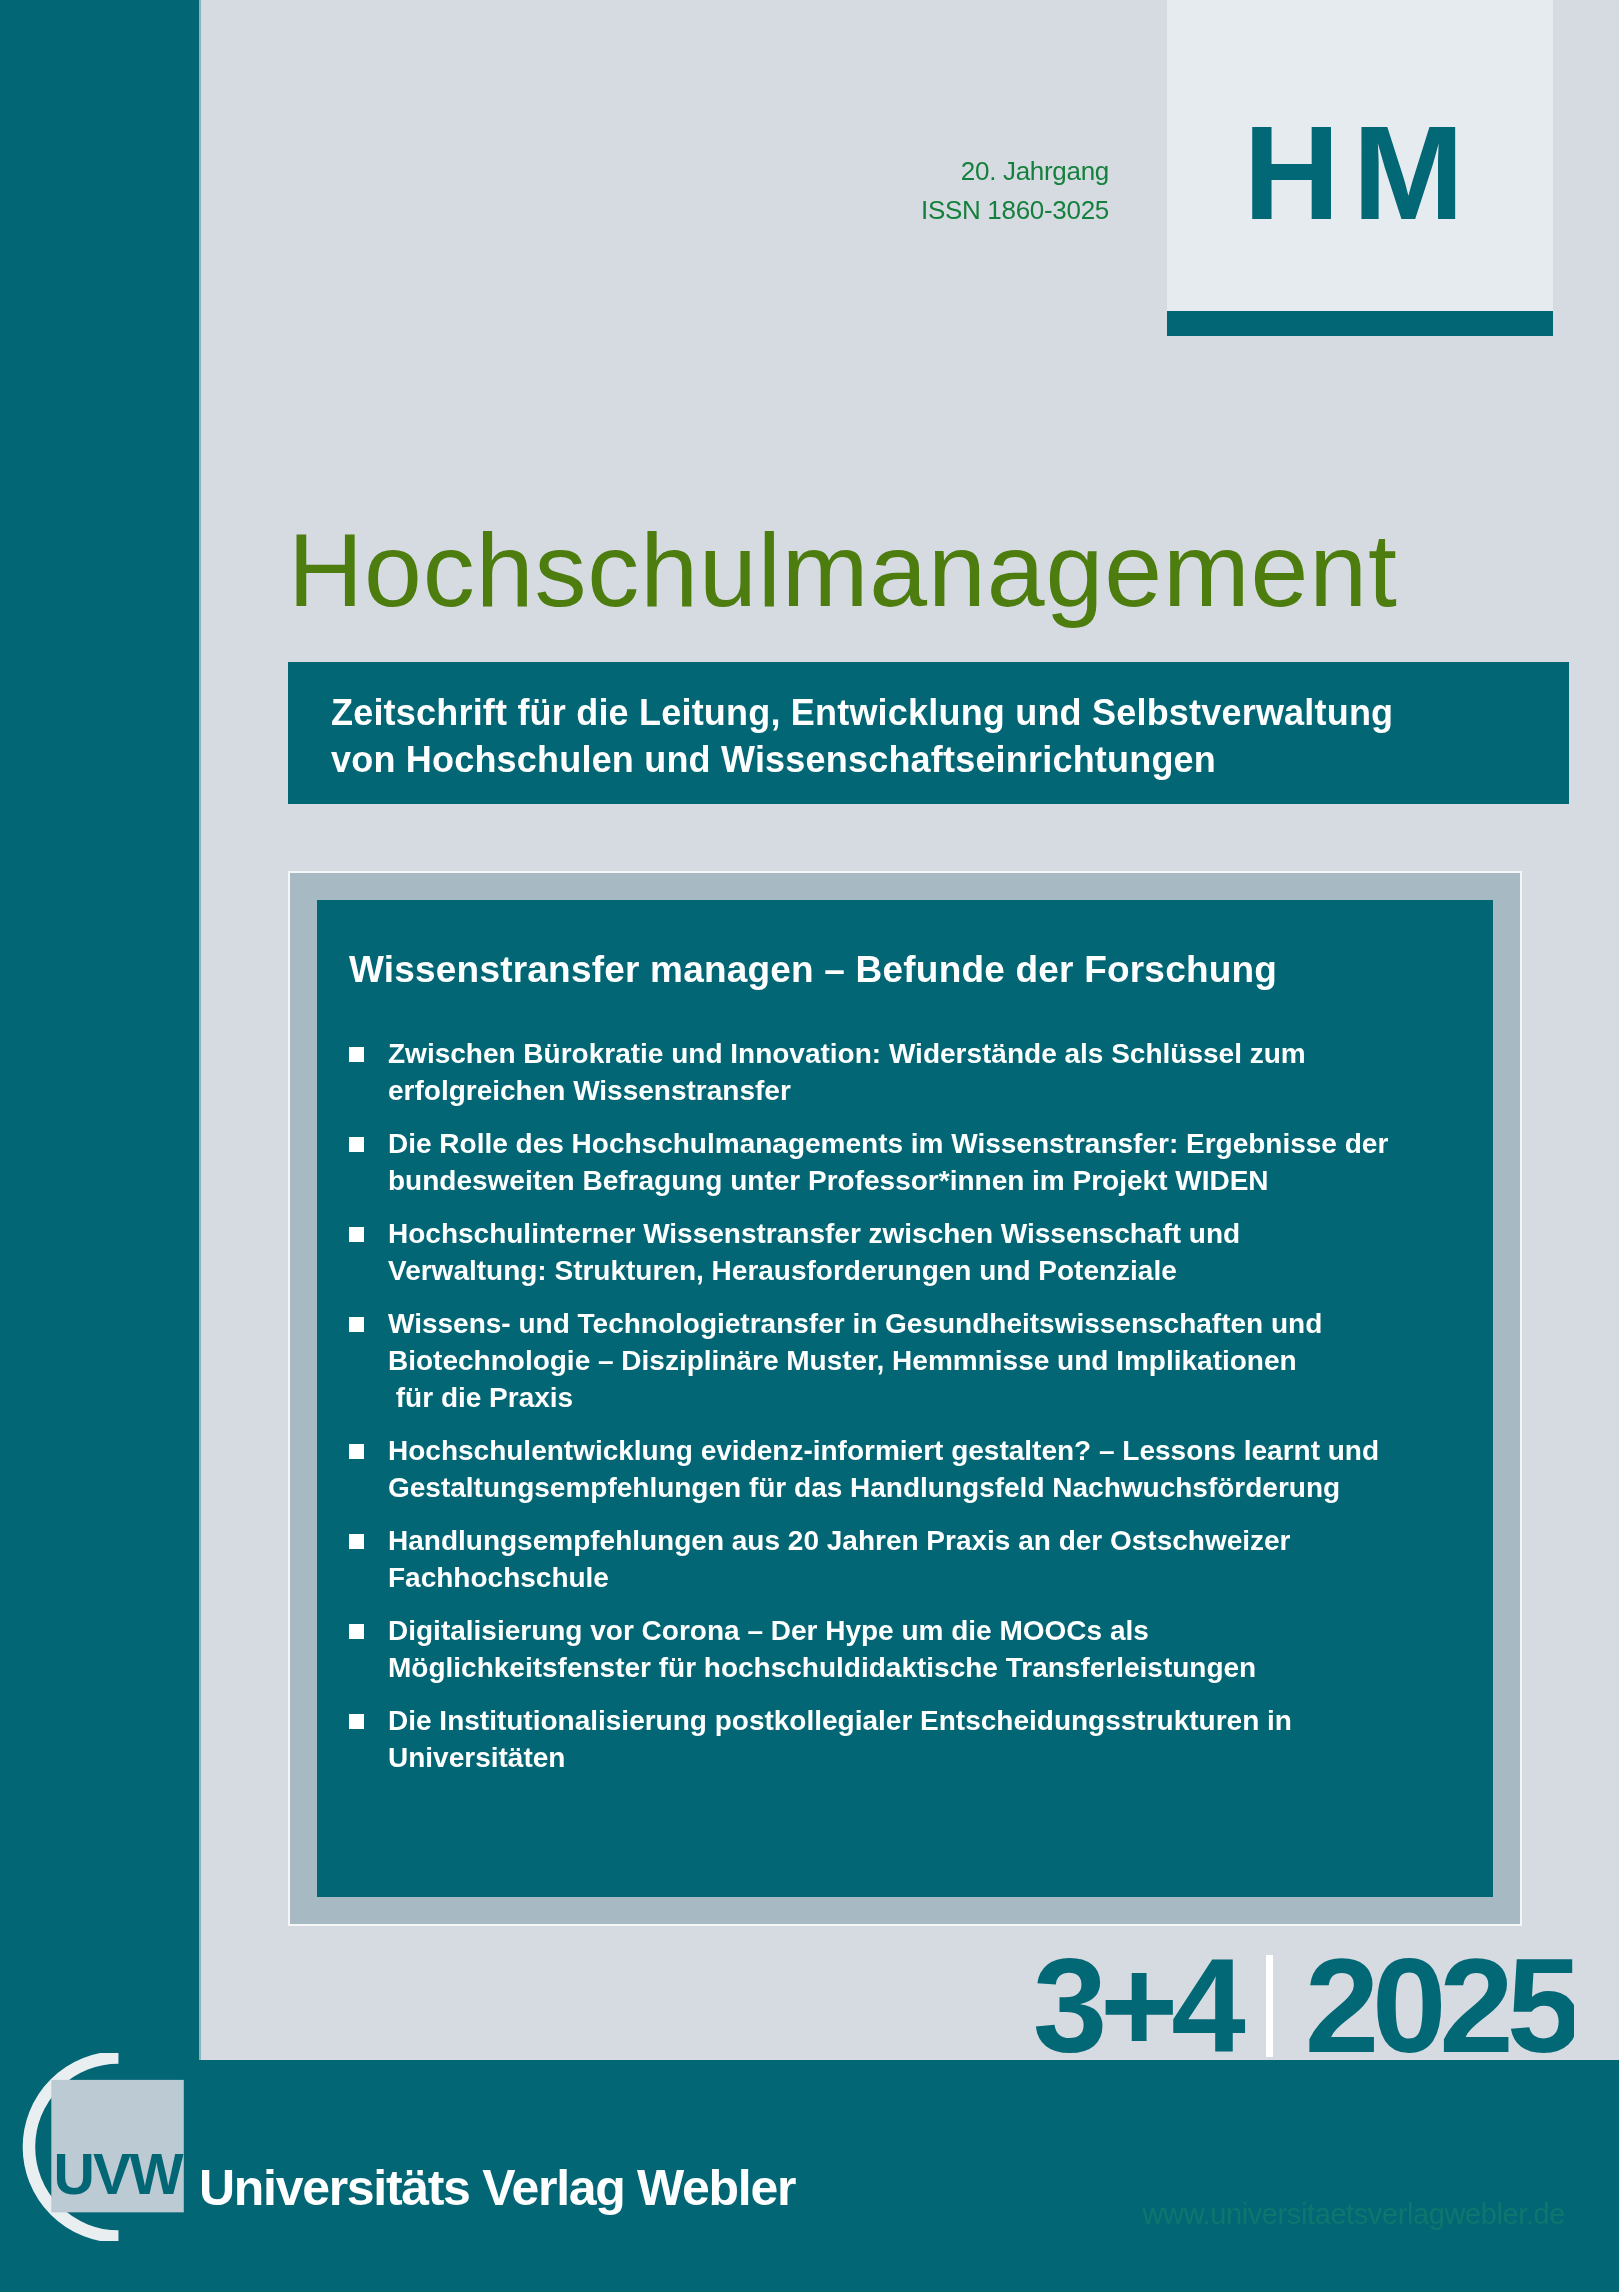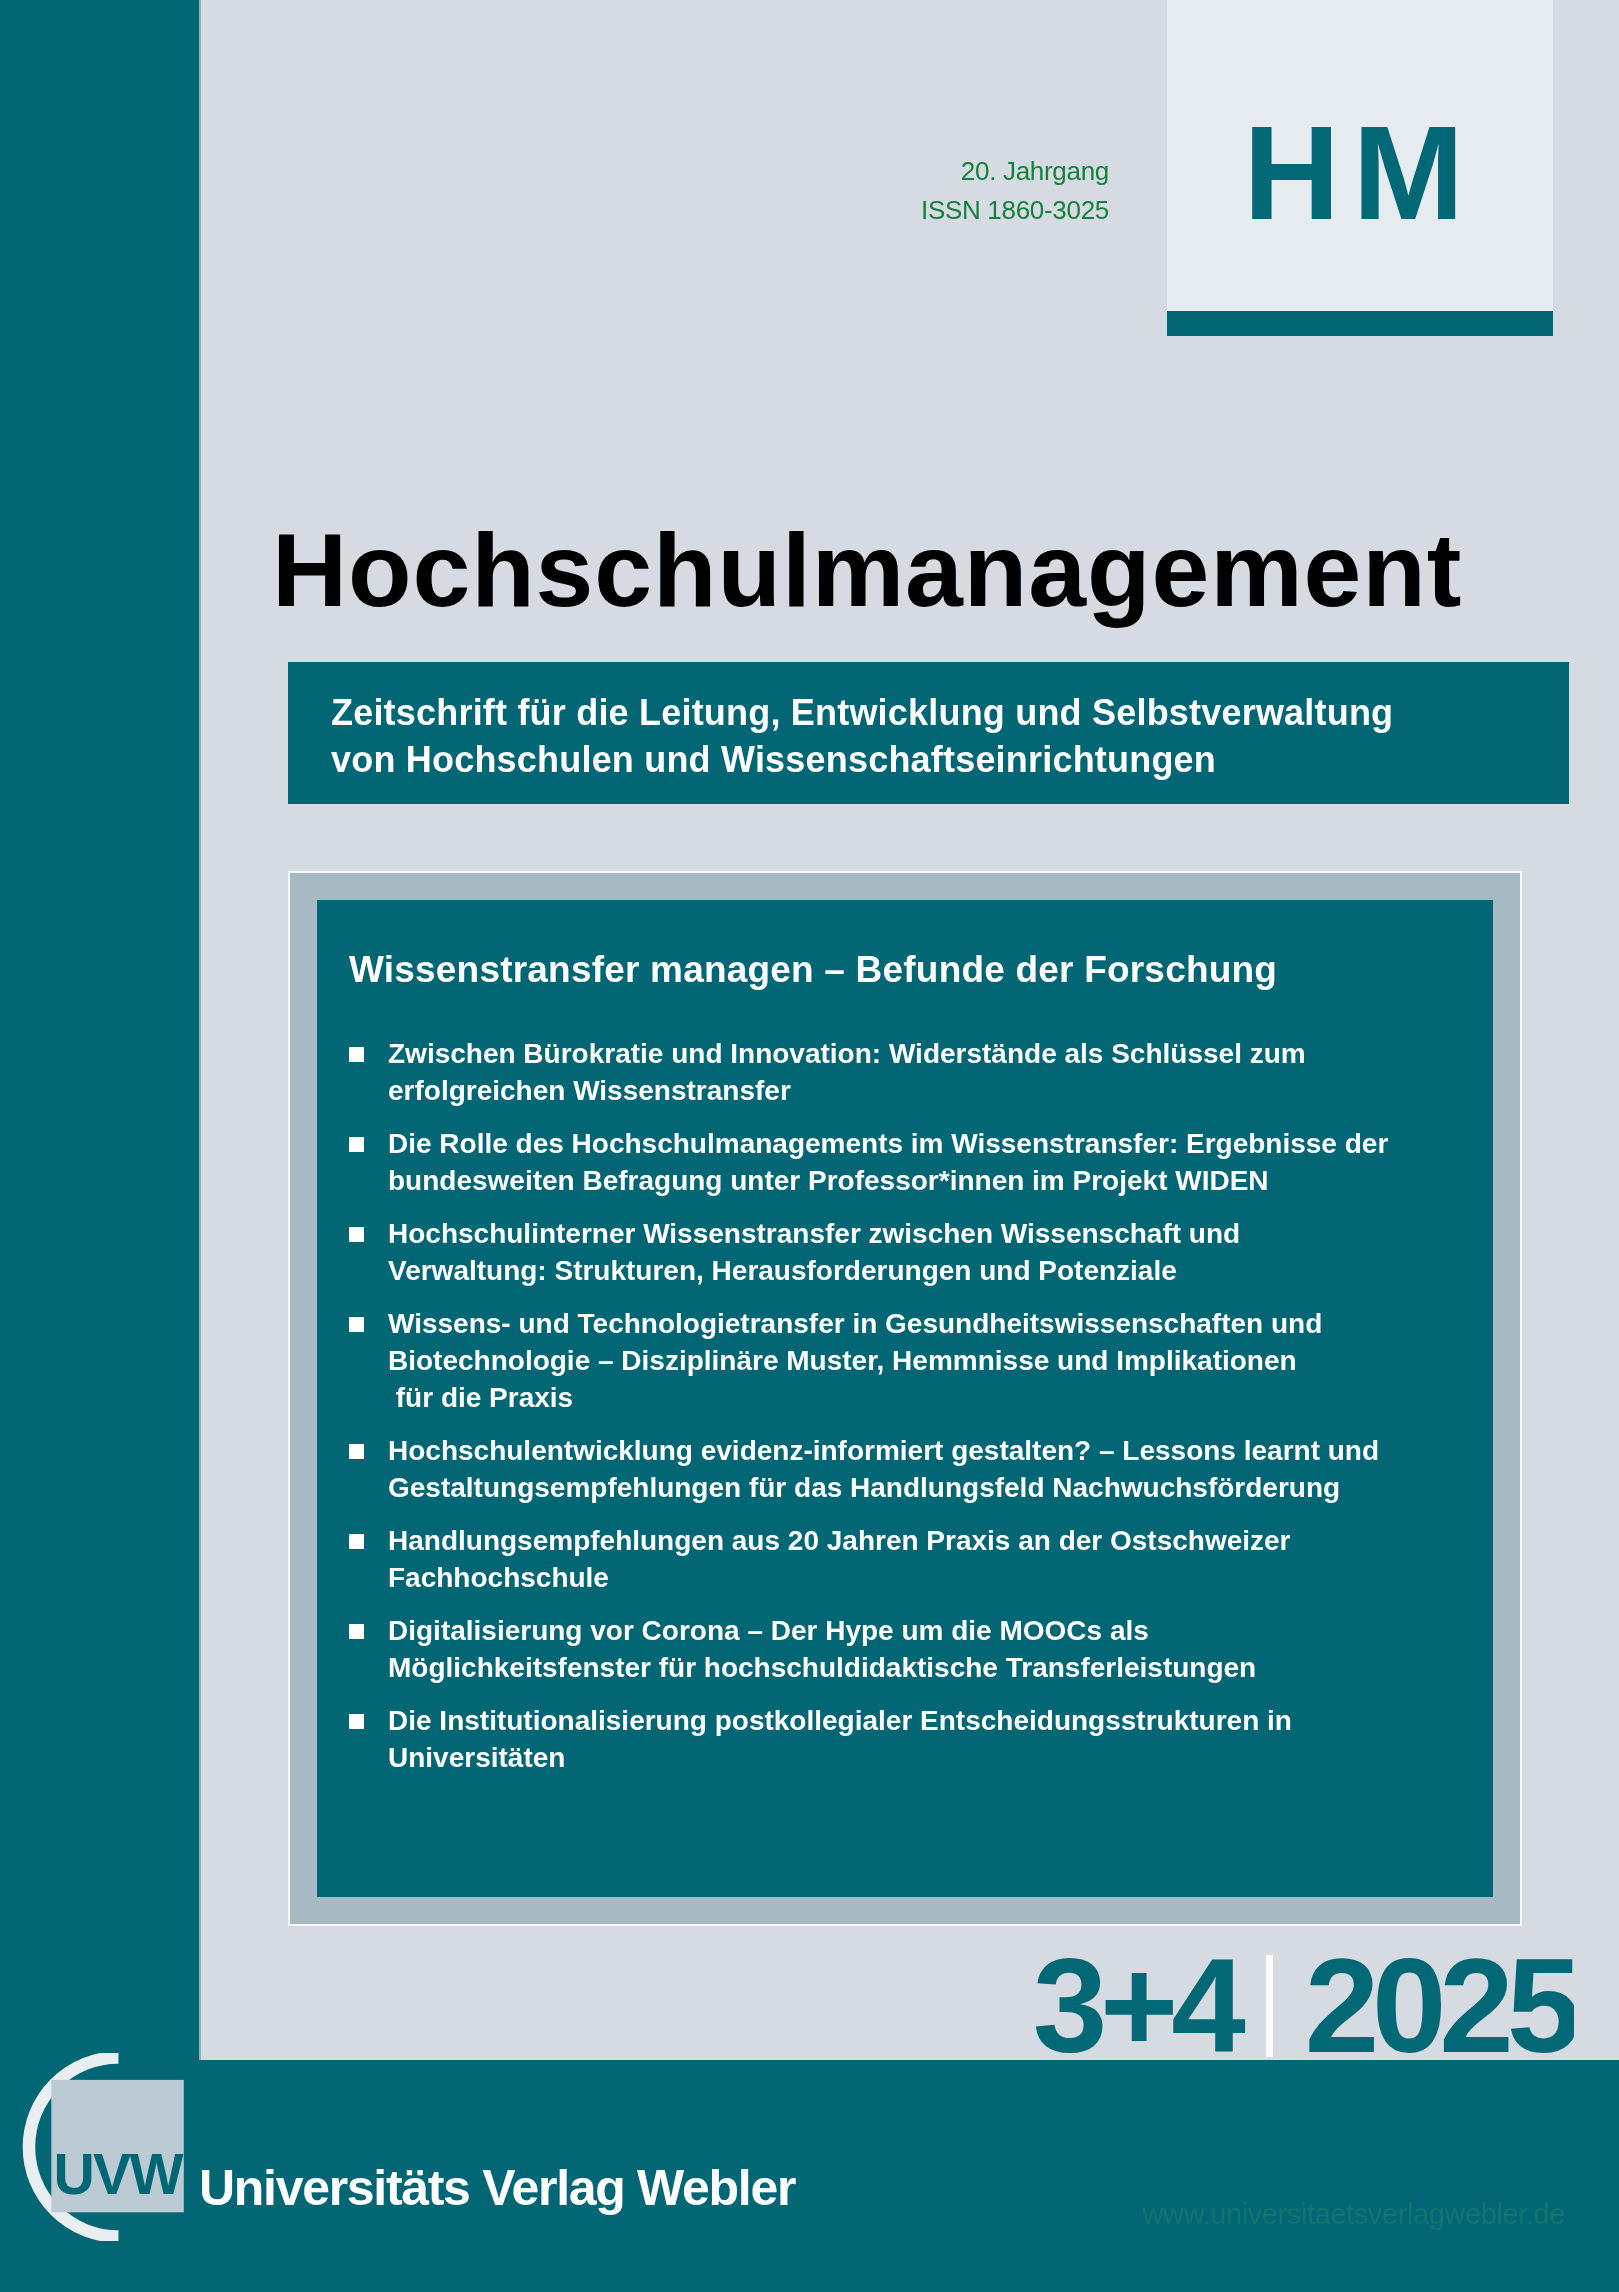--- a/index.html
+++ b/index.html
@@ -28,22 +28,22 @@
   }
   .hm-box .hm-text {
     position: absolute; left: 0; right: 0; top: 106px; text-align: center;
     font-size: 134px; line-height: 134px; font-weight: bold; color: #036876;
     letter-spacing: 12.5px; font-family: "Liberation Sans", sans-serif;
   }
   .hm-box .hm-bar {
     position: absolute; left: 0; right: 0; bottom: 0; height: 25px; background: #026675;
   }
   .title {
-    position: absolute; left: 272px; top: 512px;
-    font-size: 104px; line-height: 116px; font-weight: bold; color: #000000;
+    position: absolute; left: 288px; top: 512px;
+    font-size: 104px; line-height: 116px; font-weight: normal; color: #4d7c0f;
     letter-spacing: 0.9px;
   }
   .subtitle-box {
     position: absolute; left: 288px; top: 662px; width: 1281px; height: 142px;
     background: #026675; box-sizing: border-box; padding: 27px 0 0 43px;
   }
   .subtitle-box div {
     color: #ffffff; font-size: 36px; line-height: 47px; font-weight: bold;
     letter-spacing: 0.2px;
   }

